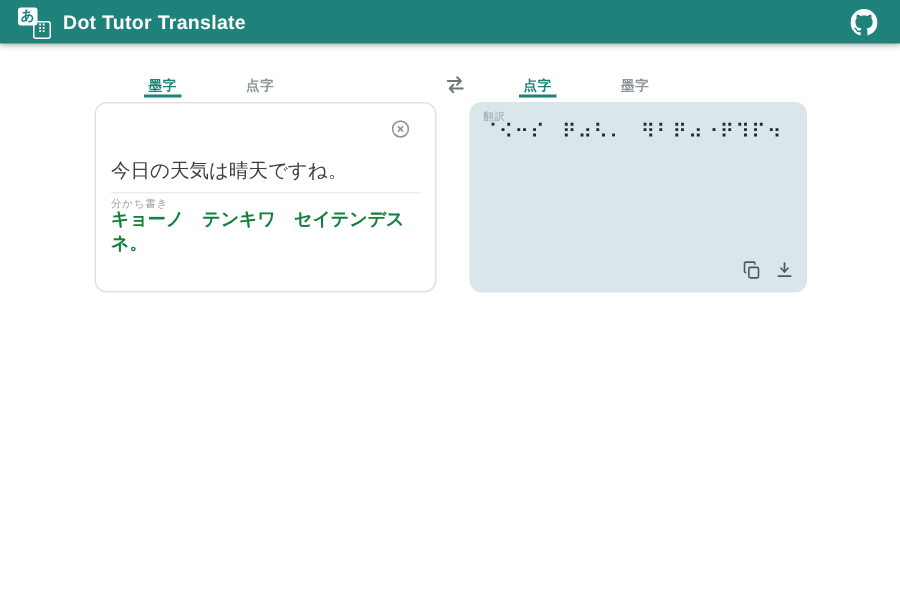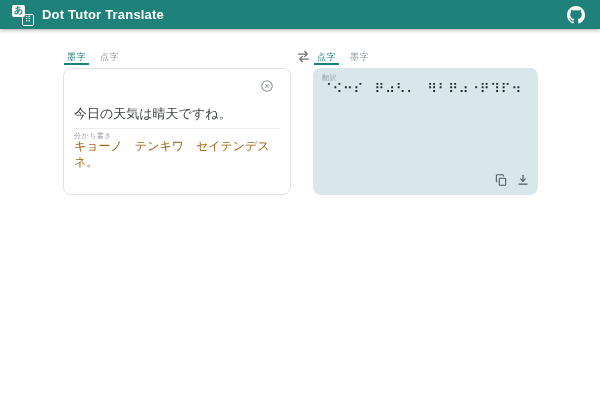--- a/index.html
+++ b/index.html
@@ -37,44 +37,45 @@
     color:#ffffff; font-size:13px; font-weight:bold; letter-spacing:.2px;text-align:center;
   }
   .header-spacer { flex:1; }
   .gh-btn { width:24px; height:24px; display:flex; align-items:center; justify-content:center; cursor:pointer; }
 
   
   .tabs { position:absolute; top:49px; display:flex; gap:8px; height:16px; }
   .tabs-left { left:64px; }
   .tabs-right { left:314px; }
   .tab {
-    font-size:9px; font-weight:normal; letter-spacing:.5px;
+    font-size:9px; font-weight:bold; letter-spacing:.5px;
     padding:2px 3px 3px 3px; color:#8e969c; cursor:pointer;
     border-bottom:2px solid transparent;
+    margin-left:32px;
   }
   .tab.active { color:#1e827a; border-bottom-color:#1e827a; }
 
   .card-left {
     position:absolute; left:63px; top:68px; width:228px; height:127px;
     background:#ffffff; border:1px solid #e2e2e2; border-radius:8px;
   }
   .input-text {
     position:absolute; left:10px; top:8px; right:34px;
     font-size:13px; color:#3a3f42; line-height:1.35;margin-top:28px;
   }
   .clear-btn {
     position:absolute; right:16px; top:10px; width:14px; height:14px; cursor:pointer;
     display:flex; align-items:center; justify-content:center;
   }
   .divider { position:absolute; left:10px; right:10px; top:59px; height:1px; background:#ececec; }
   .small-label { font-size:7px; color:#9aa2a8; letter-spacing:.5px; }
   .wakachi-label { position:absolute; left:10px; top:62px; }
   .wakachi-text {
     position:absolute; left:10px; top:70px; right:10px;
-    font-size:12px; font-weight:400; color:#a16207; line-height:1.3;
+    font-size:12px; font-weight:700; color:#15803d; line-height:1.3;
   }
 
   .swap-btn { position:absolute; left:296px; top:49px; width:15px; height:15px; cursor:pointer; }
 
   .card-right {
     position:absolute; left:313px; top:68px; width:225px; height:127px;
     background:#d9e7ea; border-radius:8px;
   }
   .trans-label { position:absolute; left:9px; top:5px; }
   .braille-text {

